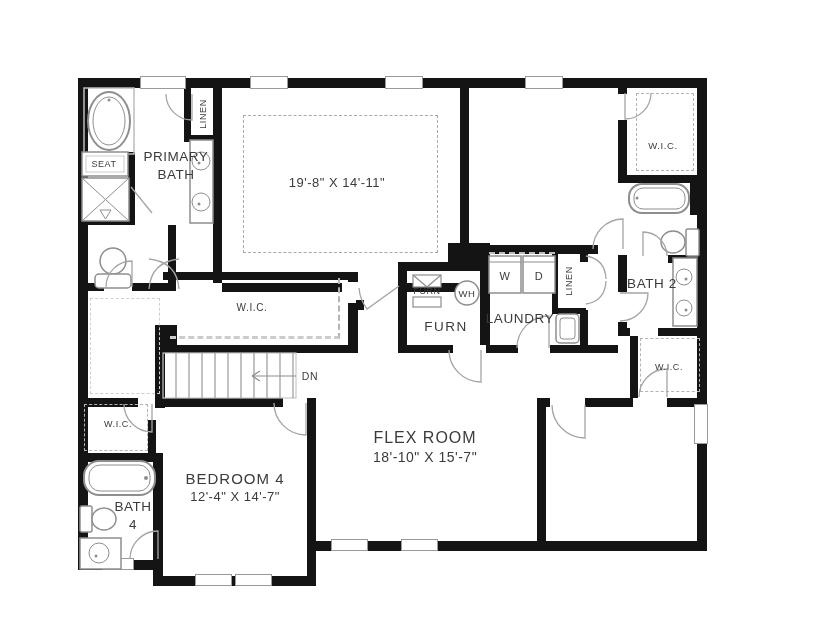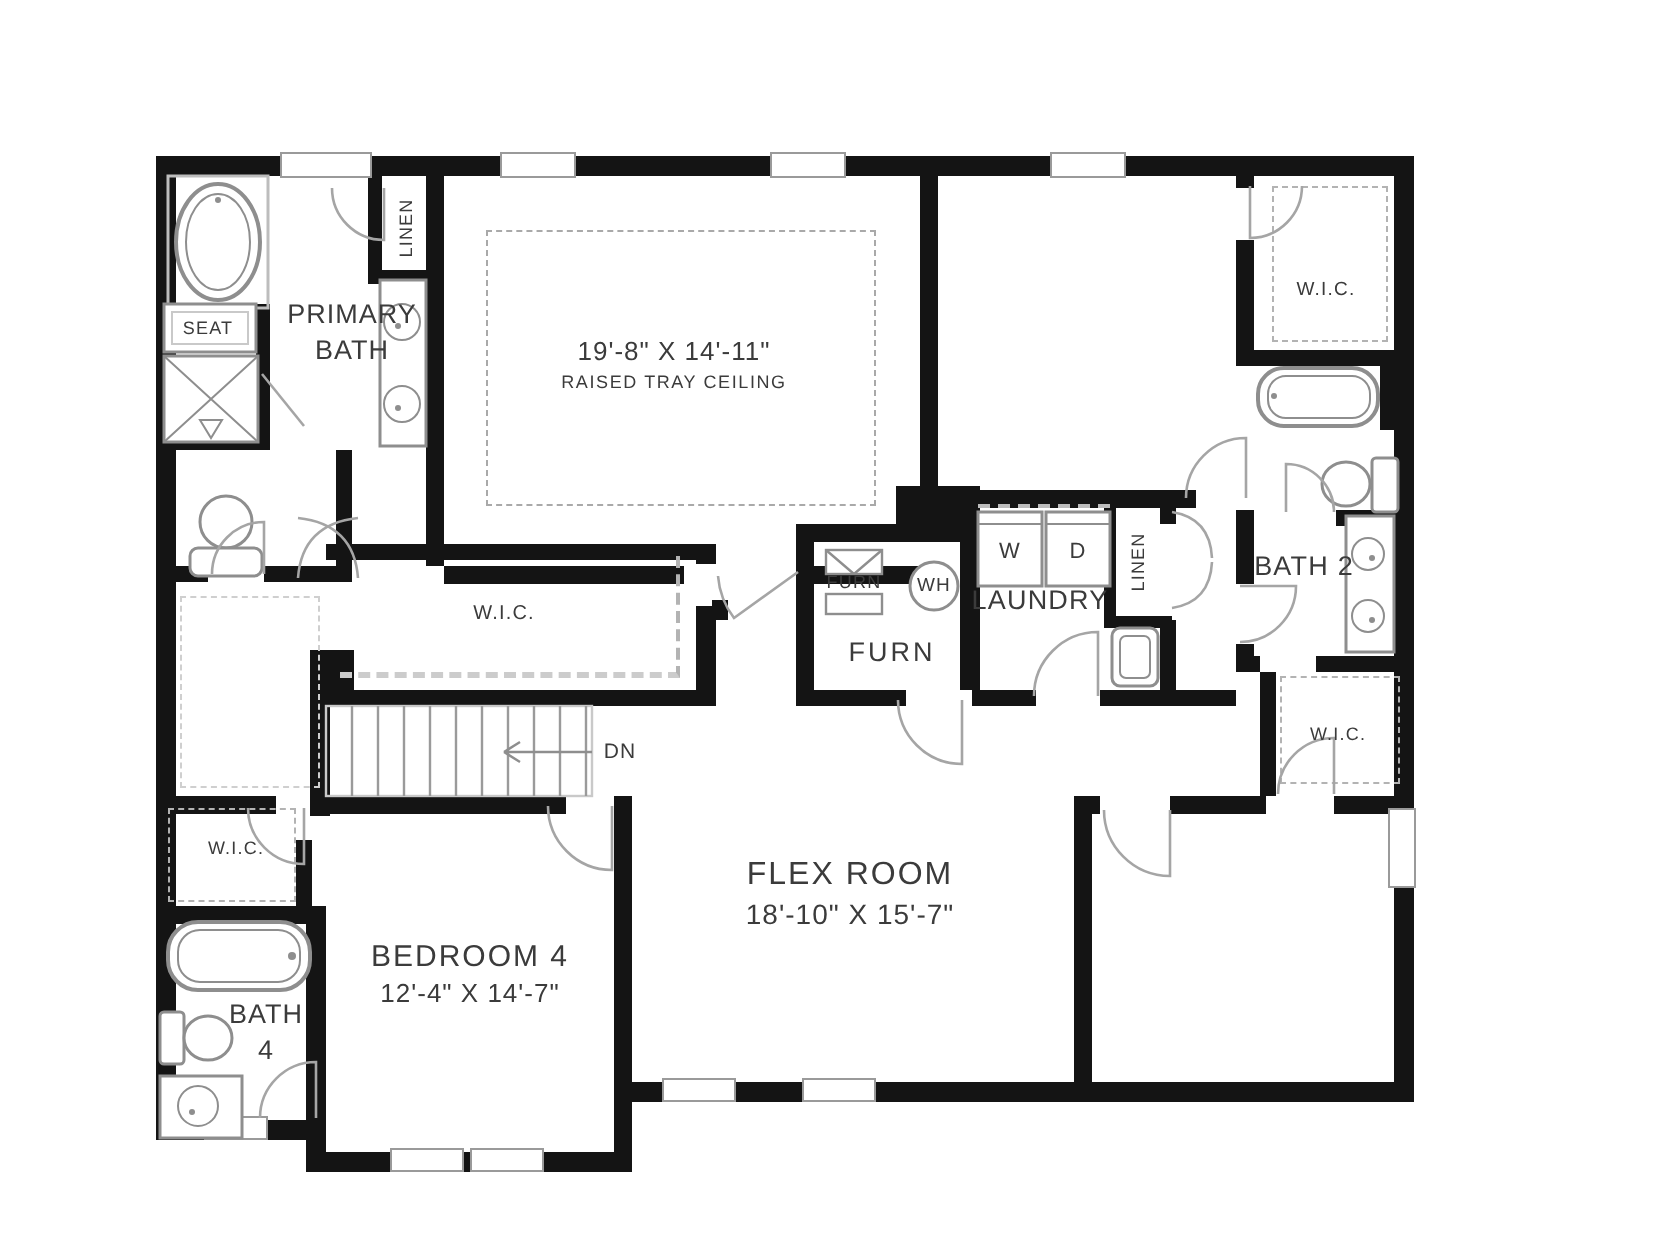--- a/index.html
+++ b/index.html
@@ -220,21 +220,20 @@
       <path d="M625,93 V119 A26 26 0 0 0 651,93"></path>
       <path d="M643,256 V232 A24 24 0 0 1 667,256"></path>
       <path d="M152,404 V432 A28 28 0 0 1 124,404"></path>
       <path d="M306,403 V435 A32 32 0 0 1 274,403"></path>
       <path d="M158,559 V531 A28 28 0 0 0 130,559"></path>
     </g>
   </svg>
 
   <div class="rl" style="left:337px;top:183px">
     <div class="rd">19'-8" X 14'-11"</div>
-    <div class="rnote">RAISED TRAY CEILING</div>
   </div>
 
   <div class="rl" style="left:176px;top:166px">
     <div class="rd wrap" style="width:82px;font-size:13.5px">PRIMARY BATH</div>
   </div>
 
 
 
   <div class="rl" style="left:235px;top:488px">
     <div class="rn">BEDROOM 4</div>
@@ -245,21 +244,21 @@
     <div class="rn" style="font-size:16px">FLEX ROOM</div>
     <div class="rd" style="font-size:14px">18'-10" X 15'-7"</div>
   </div>
 
   <div class="sl" style="left:652px;top:283px;font-size:13.5px">BATH 2</div>
 
   <div class="rl" style="left:133px;top:516px">
     <div class="rd wrap" style="width:46px;font-size:13.5px">BATH 4</div>
   </div>
 
-  <div class="sl" style="left:520px;top:300px;font-size:13.5px">LAUNDRY</div>
+  <div class="sl" style="left:520px;top:318px;font-size:13.5px">LAUNDRY</div>
   <div class="sl" style="left:446px;top:326px;font-size:13.5px;letter-spacing:1.5px">FURN</div>
 
   <div class="sl" style="left:427px;top:291px;font-size:9px">FURN</div>
   <div class="sl" style="left:467px;top:293px;font-size:9.5px">WH</div>
   <div class="sl" style="left:505px;top:276px;font-size:11px">W</div>
   <div class="sl" style="left:539px;top:276px;font-size:11px">D</div>
   <div class="sl" style="left:104px;top:164px;font-size:9px">SEAT</div>
   <div class="sl" style="left:310px;top:376px;font-size:10.5px">DN</div>
 
   <div class="sl" style="left:252px;top:307px;font-size:10px">W.I.C.</div>

